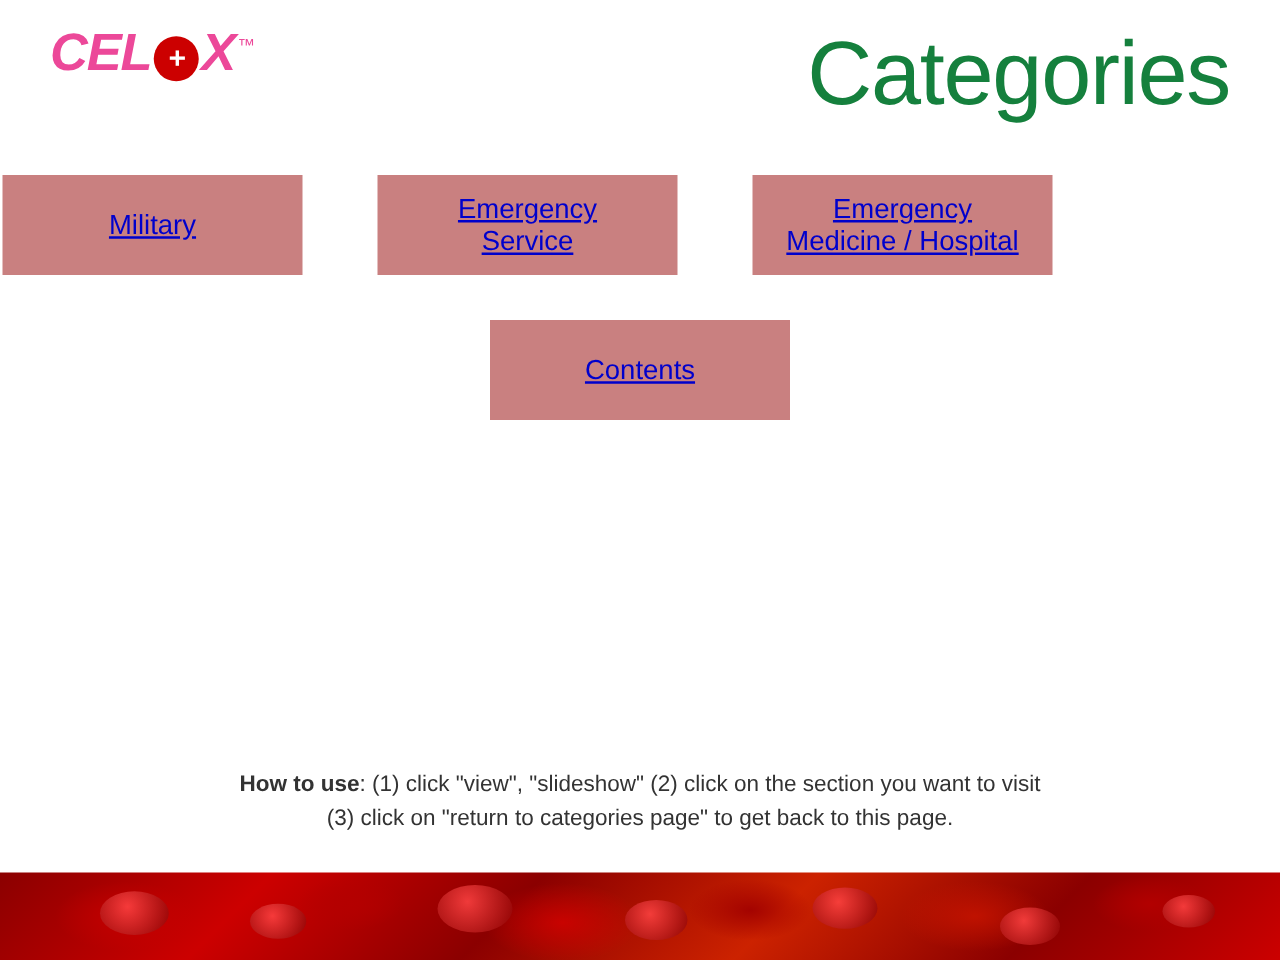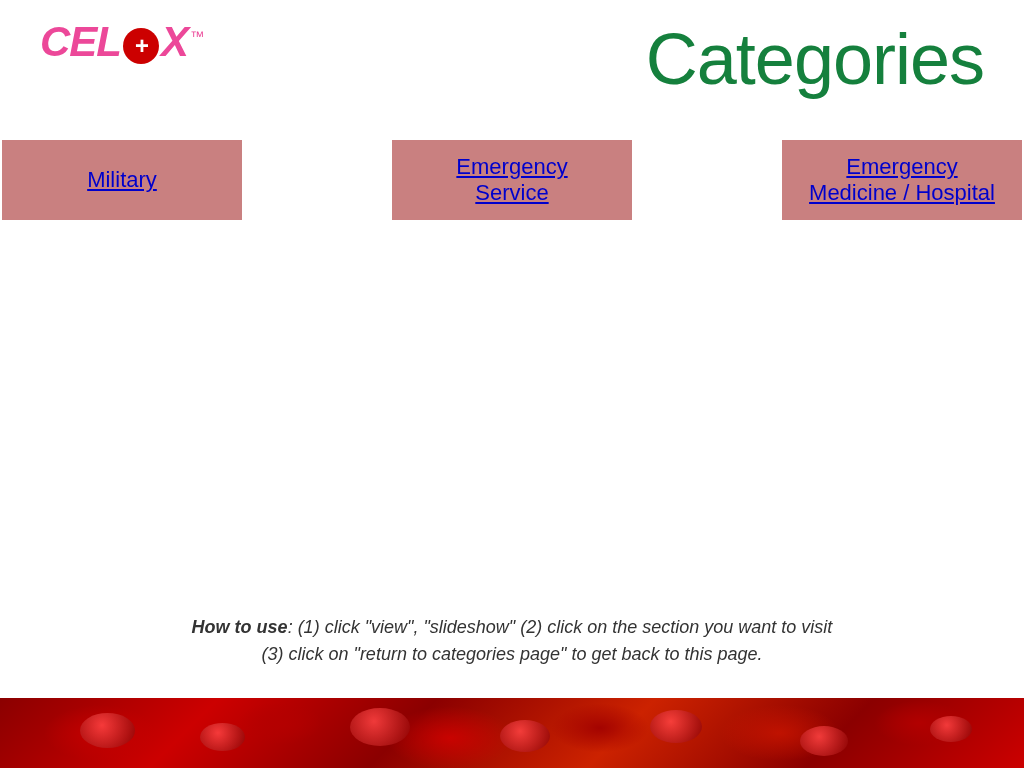--- a/index.html
+++ b/index.html
@@ -99,21 +99,21 @@
       text-decoration: underline;
       font-size: 22px;
       font-weight: 400;
       text-align: center;
       line-height: 1.2;
     }
 
     .row-1 {
       display: flex;
       width: 1020px;
-      justify-content: space-between;
+      justify-content: flex-start;
       margin-bottom: 16px;
     }
 
     .row-2 {
       display: flex;
       width: 940px;
       justify-content: center;
       margin-bottom: 16px;
     }
 
@@ -126,21 +126,20 @@
 
     .instructions {
       position: absolute;
       bottom: 100px;
       left: 40px;
       right: 40px;
       text-align: center;
       font-size: 18px;
       color: #333;
       line-height: 1.5;
-      font-style: italic;
     }
 
     .instructions-bold {
       font-weight: bold;
     }
 
     .footer-bar {
       position: absolute;
       bottom: 0;
       left: 0;
@@ -188,20 +187,25 @@
     </div>
     <div class="category-btn">
       <span class="category-btn-text">Emergency<br>Service</span>
     </div>
     <div class="category-btn">
       <span class="category-btn-text">Emergency<br>Medicine / Hospital</span>
     </div>
   </div>
 
 
+  <div class="row-3 row">
+    <div class="category-btn">
+      <span class="category-btn-text">Contents</span>
+    </div>
+  </div>
 
 </div>
 
 <div class="instructions">
   <span class="instructions-bold">How to use</span><span>: (1) click "view", "slideshow" (2) click on the section you want to visit<br>(3) click on "return to categories page" to get back to this page.</span>
 </div>
 
 <div class="footer-bar">
   <div class="blood-cell" style="width:55px;height:35px;left:80px;top:15px;"></div>
   <div class="blood-cell" style="width:45px;height:28px;left:200px;top:25px;"></div>

